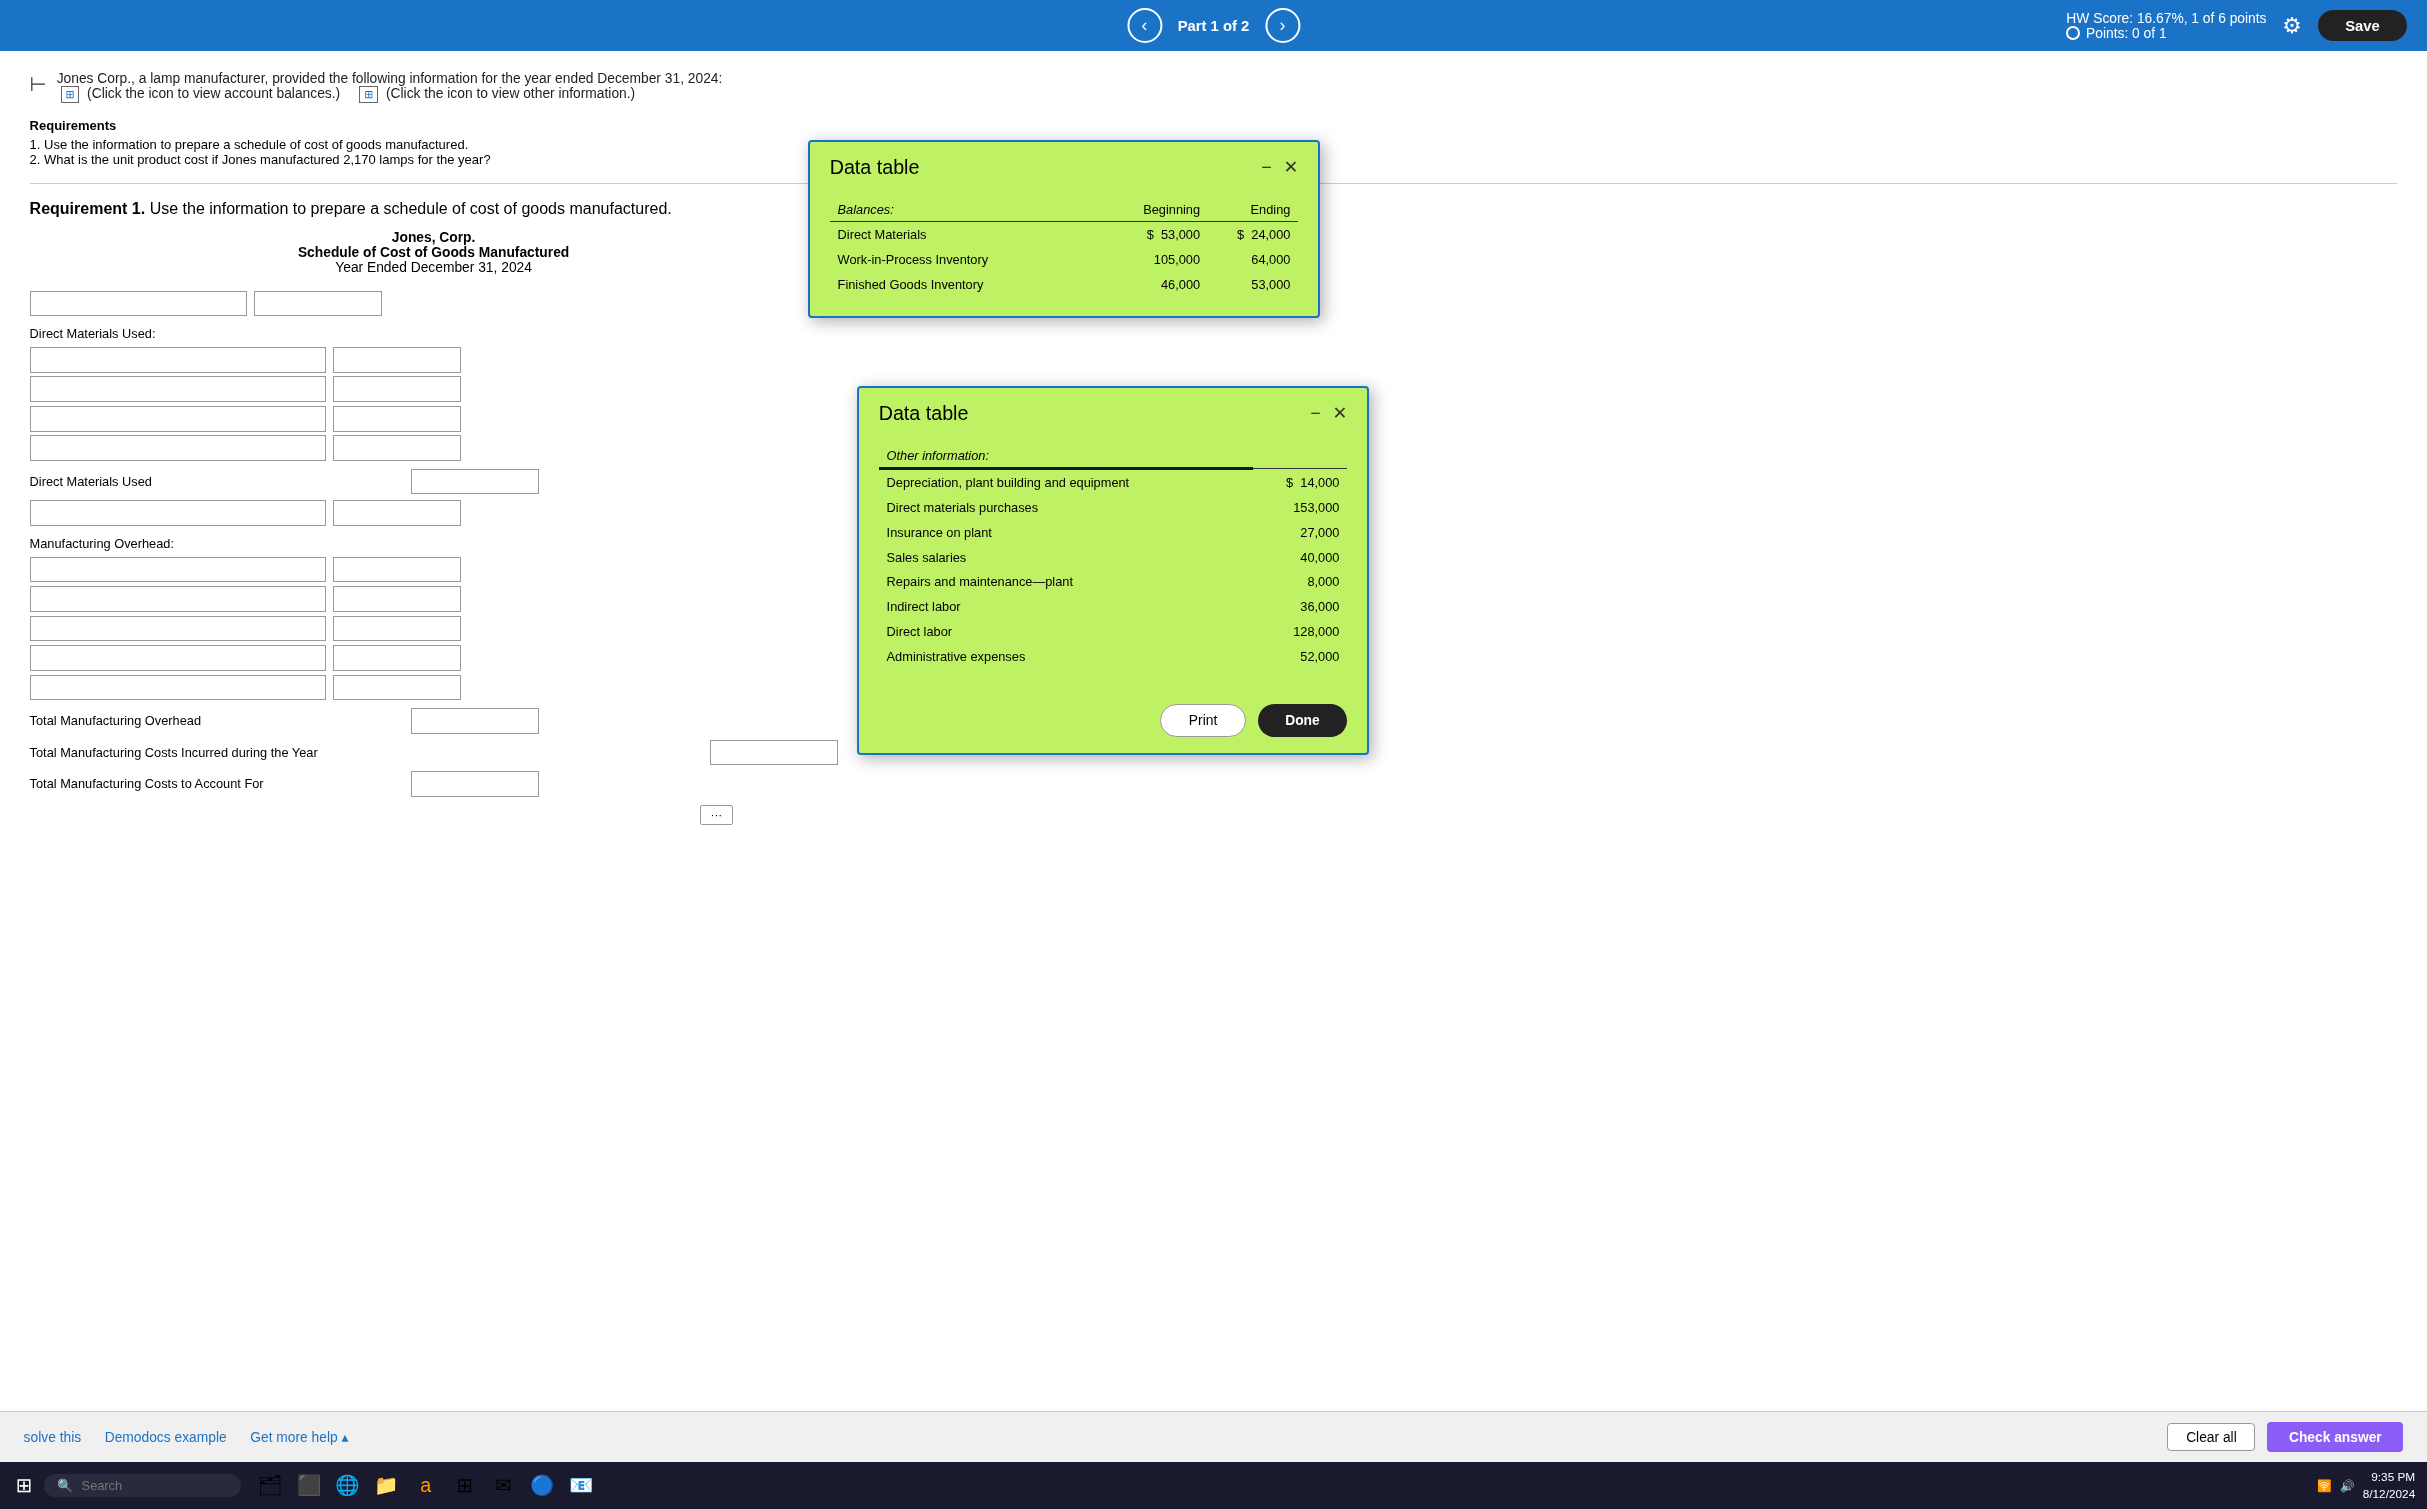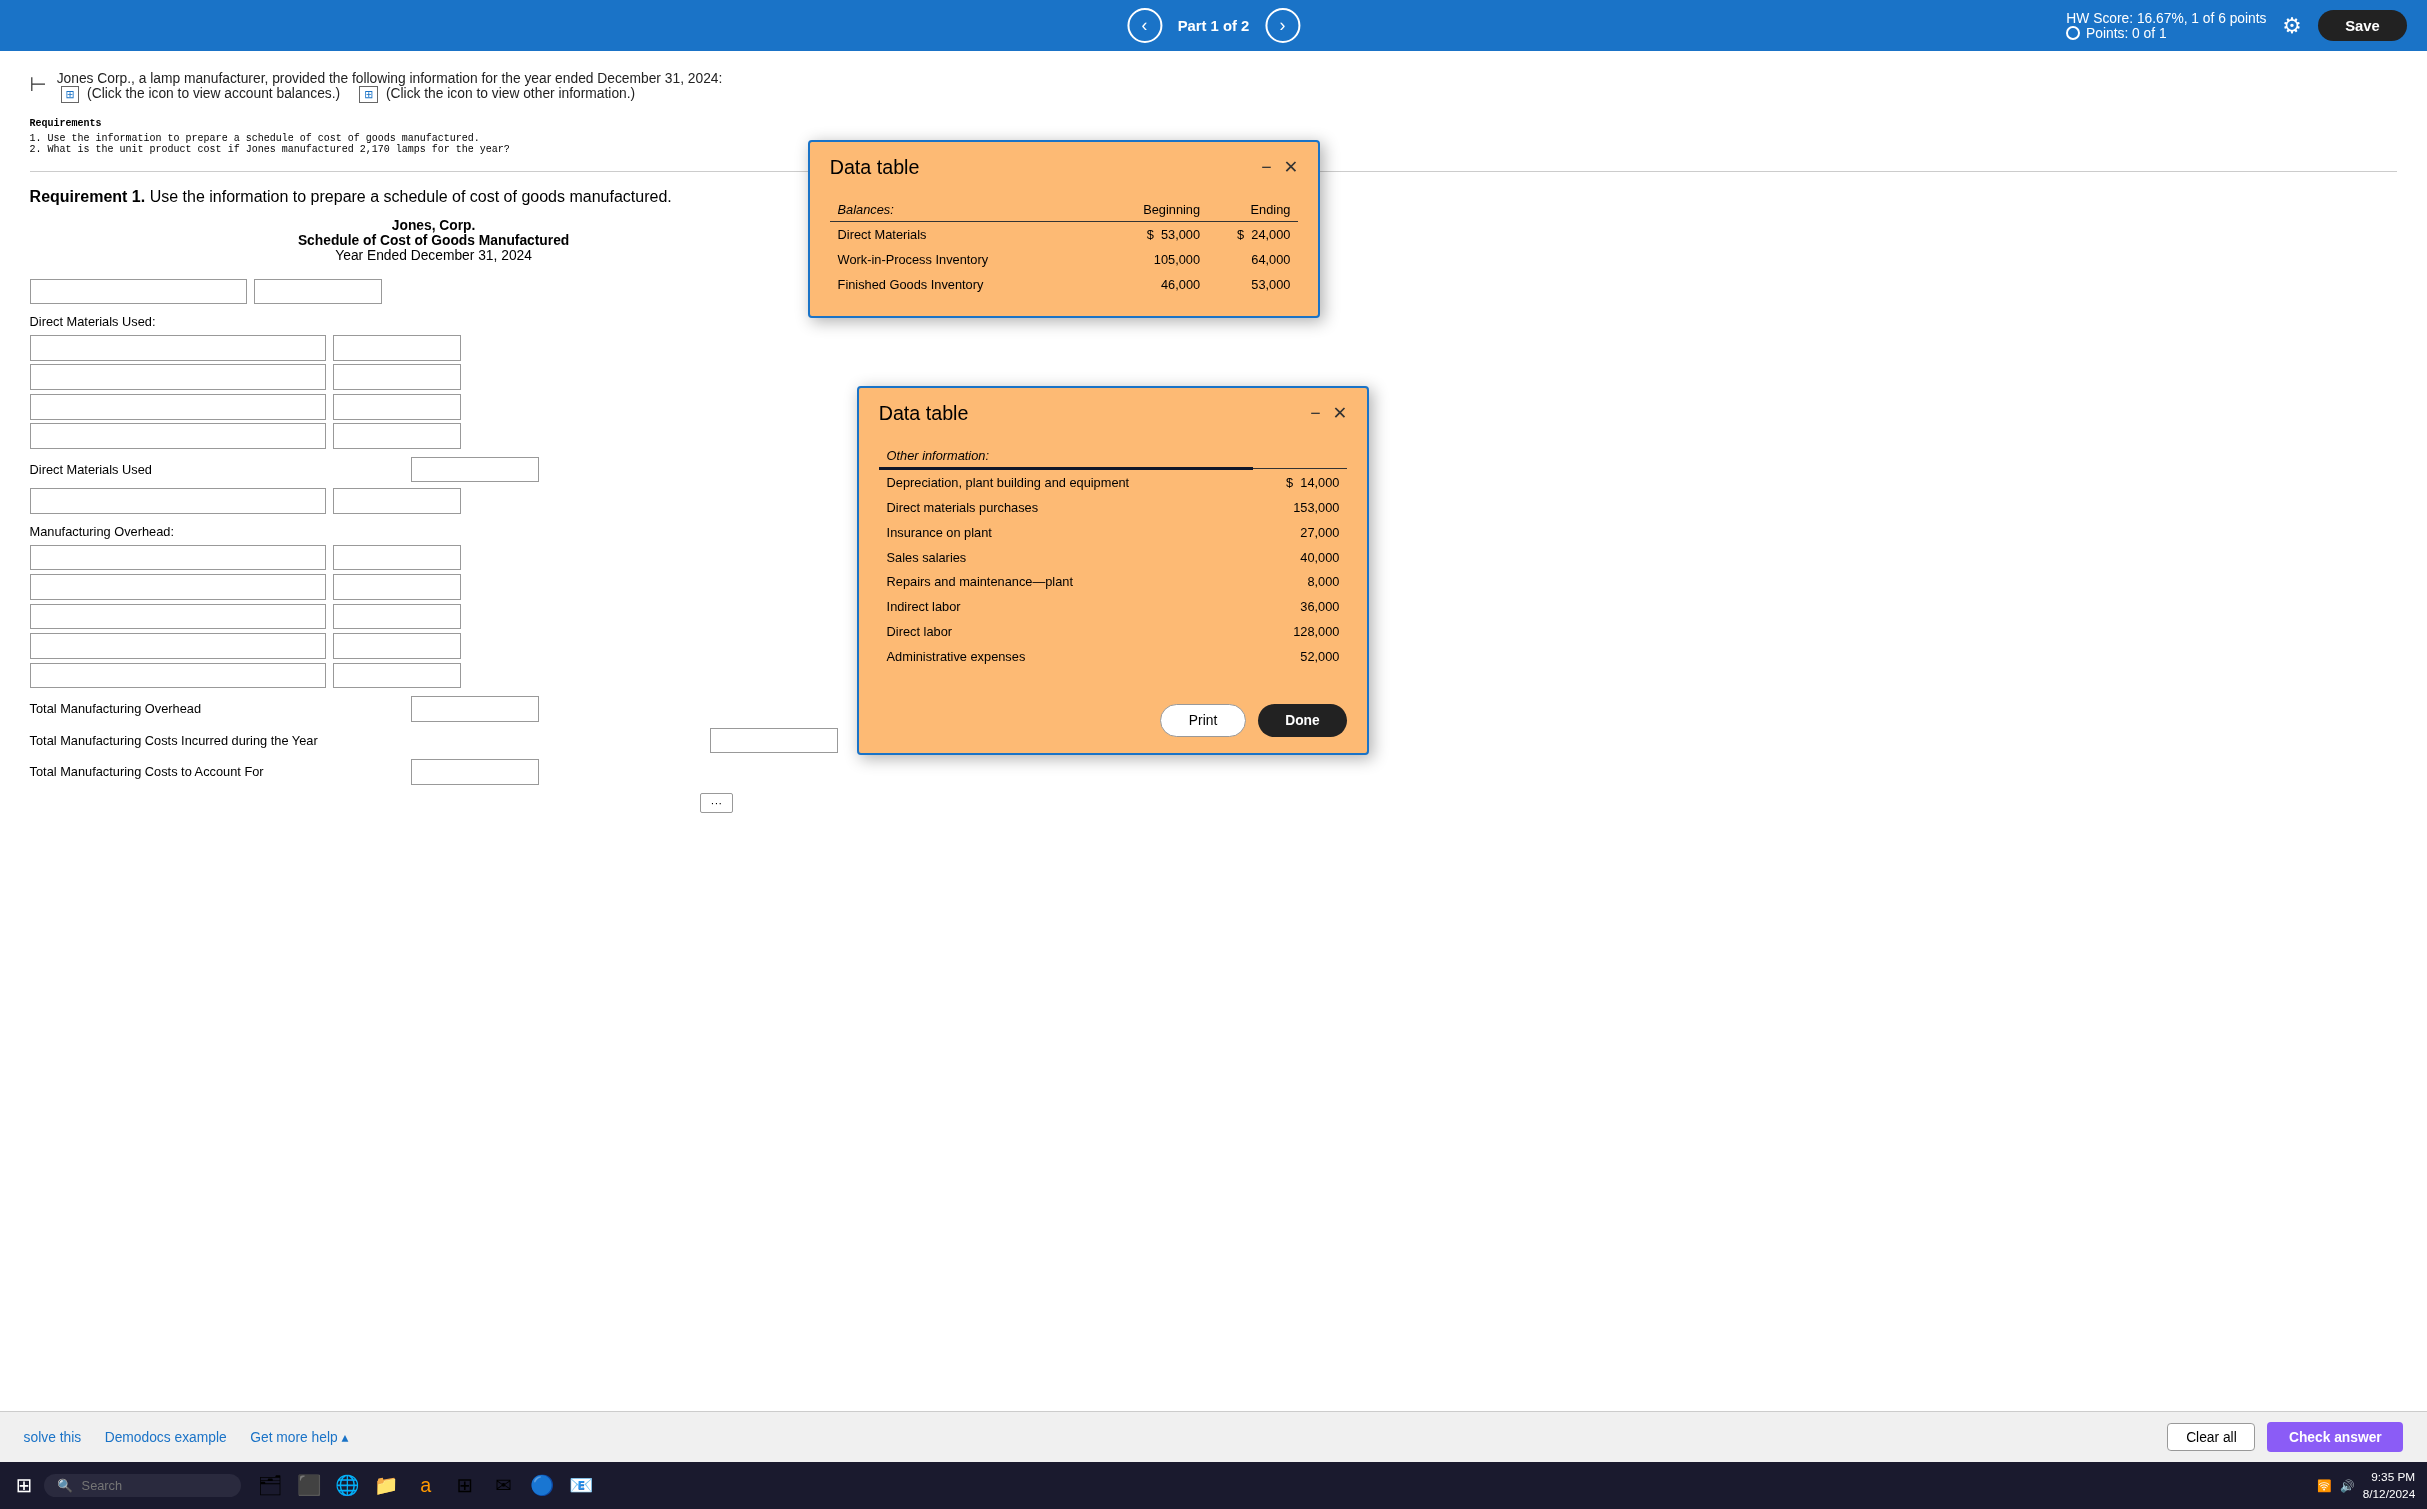--- a/index.html
+++ b/index.html
@@ -111,22 +111,21 @@
       border: 1px solid #666;
       padding: 1px 3.9px;
       font-size: 10.8px;
       margin: 0 3.9px;
       color: #1a73c7;
       cursor: pointer;
     }
 
     .requirements {
       margin-bottom: 15.8px;
-      font-size: 10px;
-      font-family: Liberation Mono, monospace;
+      font-size: 13px;
     }
     .requirements-title {
       font-weight: bold;
       margin-bottom: 3.9px;
     }
 
     
     .divider {
       border: none;
       border-top: 1px solid #ccc;
@@ -176,21 +175,21 @@
     
     .section-label {
       font-size: 12.8px;
       font-weight: normal;
       margin: 9.9px 0 5.9px 0;
     }
 
     
     .modal {
       position: absolute;
-      background: #fdba74;
+      background: #bef264;
       border: 2px solid #1a73c7;
       border-radius: 3.9px;
       box-shadow: 3.9px 3.9px 15.8px rgba(0,0,0,0.3);
       z-index: 100;
     }
     .modal-header {
       display: flex;
       justify-content: space-between;
       align-items: center;
       padding: 13.8px 19.7px 9.9px 19.7px;

